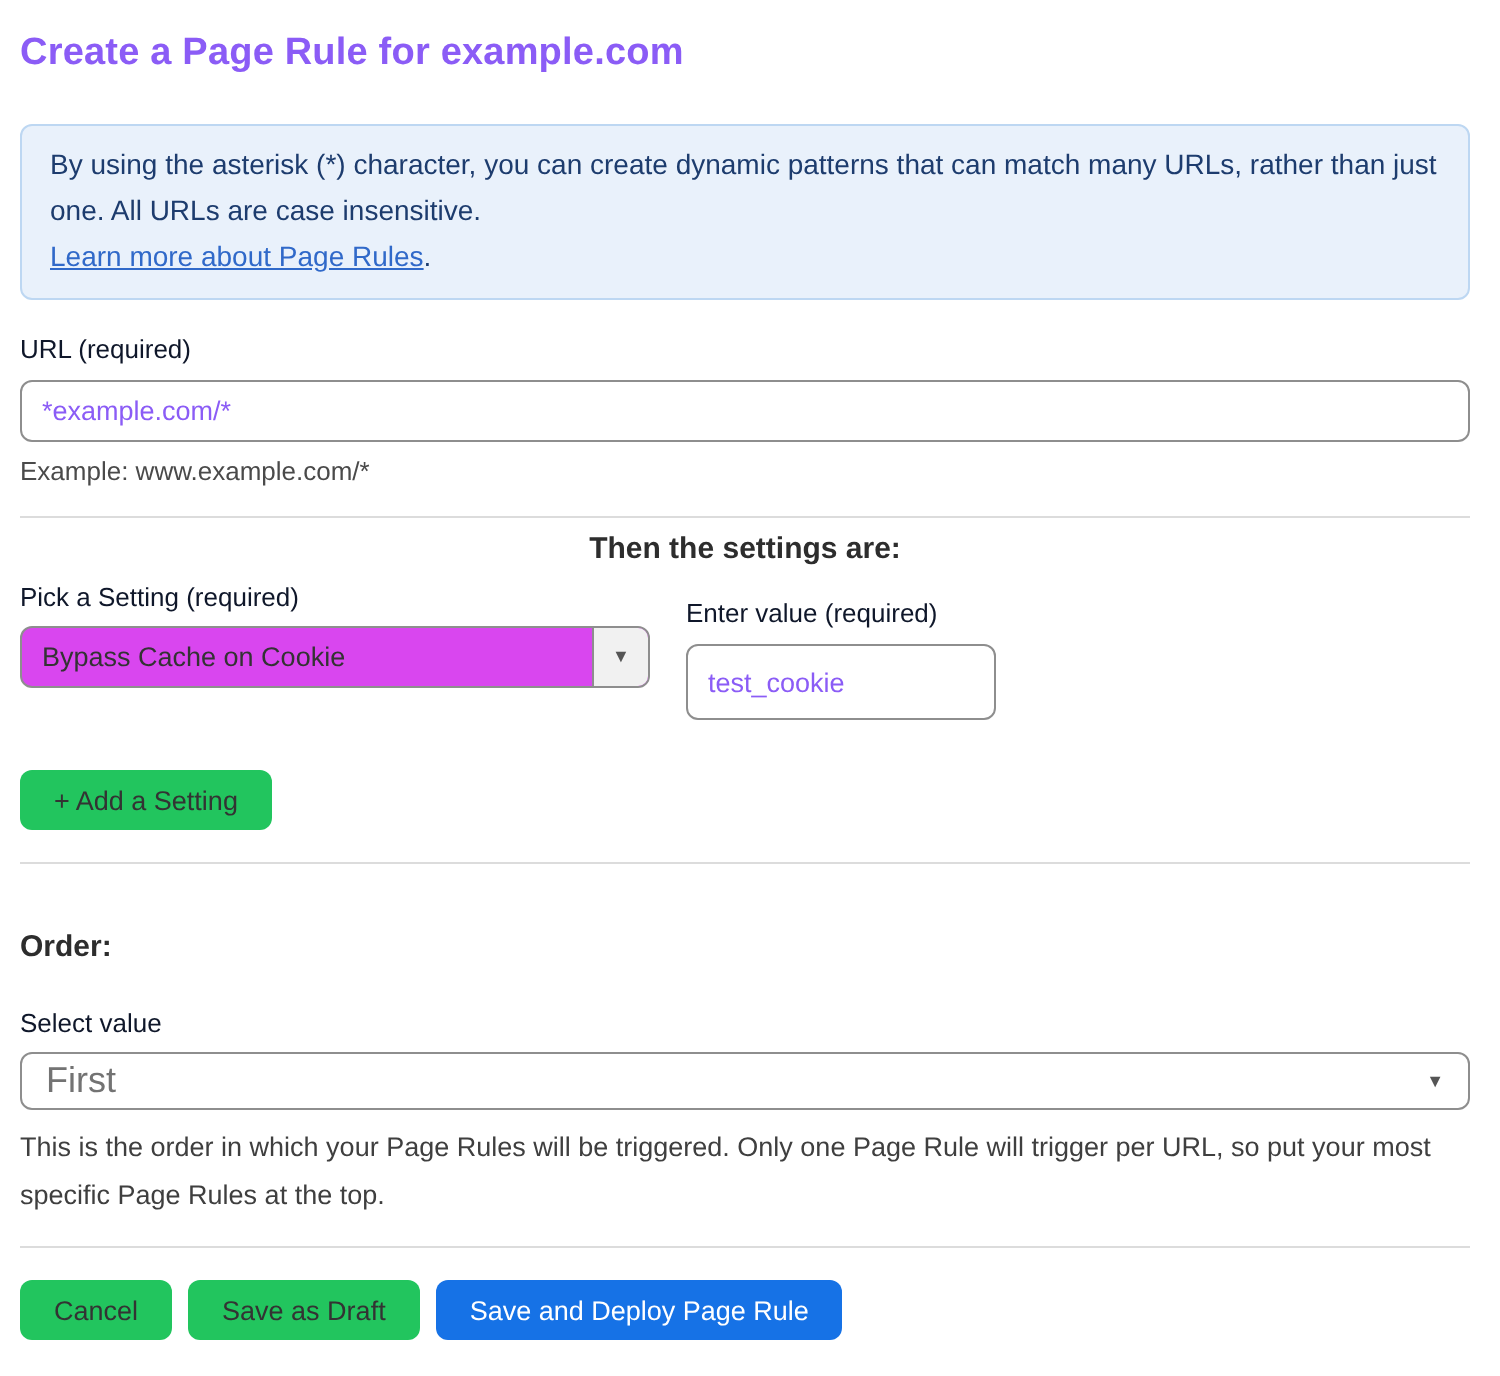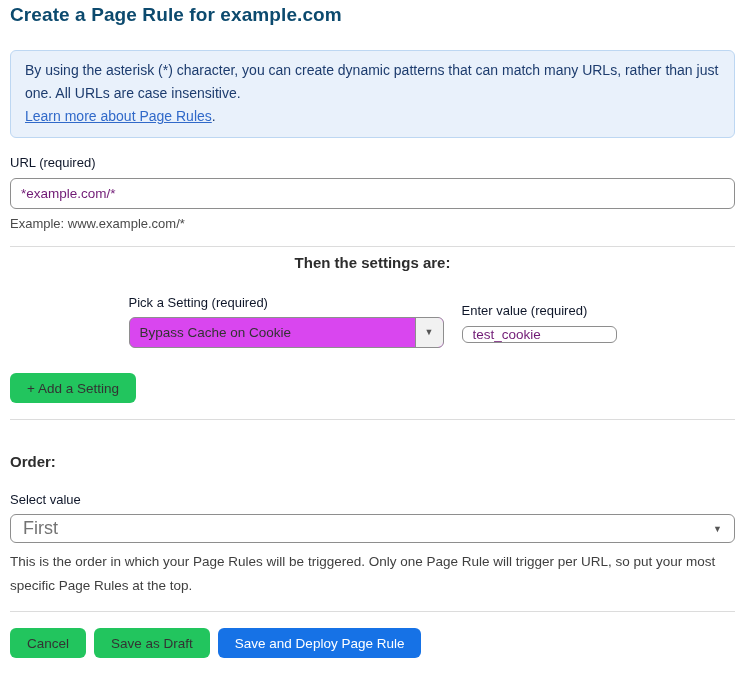--- a/index.html
+++ b/index.html
@@ -6,24 +6,24 @@
   html, body {
     width: 750px; height: 688px;
     background: #ffffff;
     font-family: "Liberation Sans", sans-serif;
     color: #333;
     overflow: hidden;
   }
   .container { padding: 0 15px 0 10px; }
 
   .page-title {
-    margin-top: 4px;
+    margin-top: 16px;
     font-size: 19px;
     font-weight: 700;
-    color: #0c4a6e;
+    color: #8b5cf6;
     letter-spacing: 0.1px;
   }
 
   .info-box {
     margin-top: 24px;
     background: #e9f1fb;
     border: 1px solid #bdd7f2;
     border-radius: 6px;
     padding: 8px 14px 9px 14px;
     color: #1d3c6e;
@@ -46,21 +46,21 @@
   .text-input {
     display: block;
     width: 100%;
     height: 31px;
     margin-top: 8px;
     border: 1px solid #8e8e8e;
     border-radius: 6px;
     padding: 0 10px;
     font-family: "Liberation Sans", sans-serif;
     font-size: 13.5px;
-    color: #701a75;
+    color: #8b5cf6;
     background: #fff;
     outline: none;
   }
 
   .helper-text {
     margin-top: 7px;
     font-size: 13px;
     color: #4a4a4a;
   }
 
@@ -75,24 +75,23 @@
 
   .section-heading {
     font-size: 15px;
     font-weight: 700;
     color: #2d2d2d;
   }
   .settings-heading { margin-top: 7px; text-align: center; }
   .order-heading { margin-top: 33px; }
 
   .settings-row {
-    margin-top: 24px;
+    margin-top: 8px;
     display: flex;
     align-items: flex-start;
-    justify-content: center;
   }
   .setting-col { width: 315px; }
   .value-col { margin-left: 18px; margin-top: 8px; }
 
   .combo {
     margin-top: 7px;
     display: flex;
     height: 31px;
     border: 1px solid #8e8e8e;
     border-radius: 6px;
@@ -117,21 +116,21 @@
     justify-content: center;
   }
   .arrow-glyph {
     font-size: 9px;
     color: #555;
     line-height: 1;
   }
 
   .value-input {
     width: 155px;
-    height: 17px;
+    height: 38px;
     margin-top: 8px;
   }
 
   .btn {
     display: inline-block;
     border: none;
     border-radius: 6px;
     font-family: "Liberation Sans", sans-serif;
     font-size: 13.5px;
     height: 30px;

